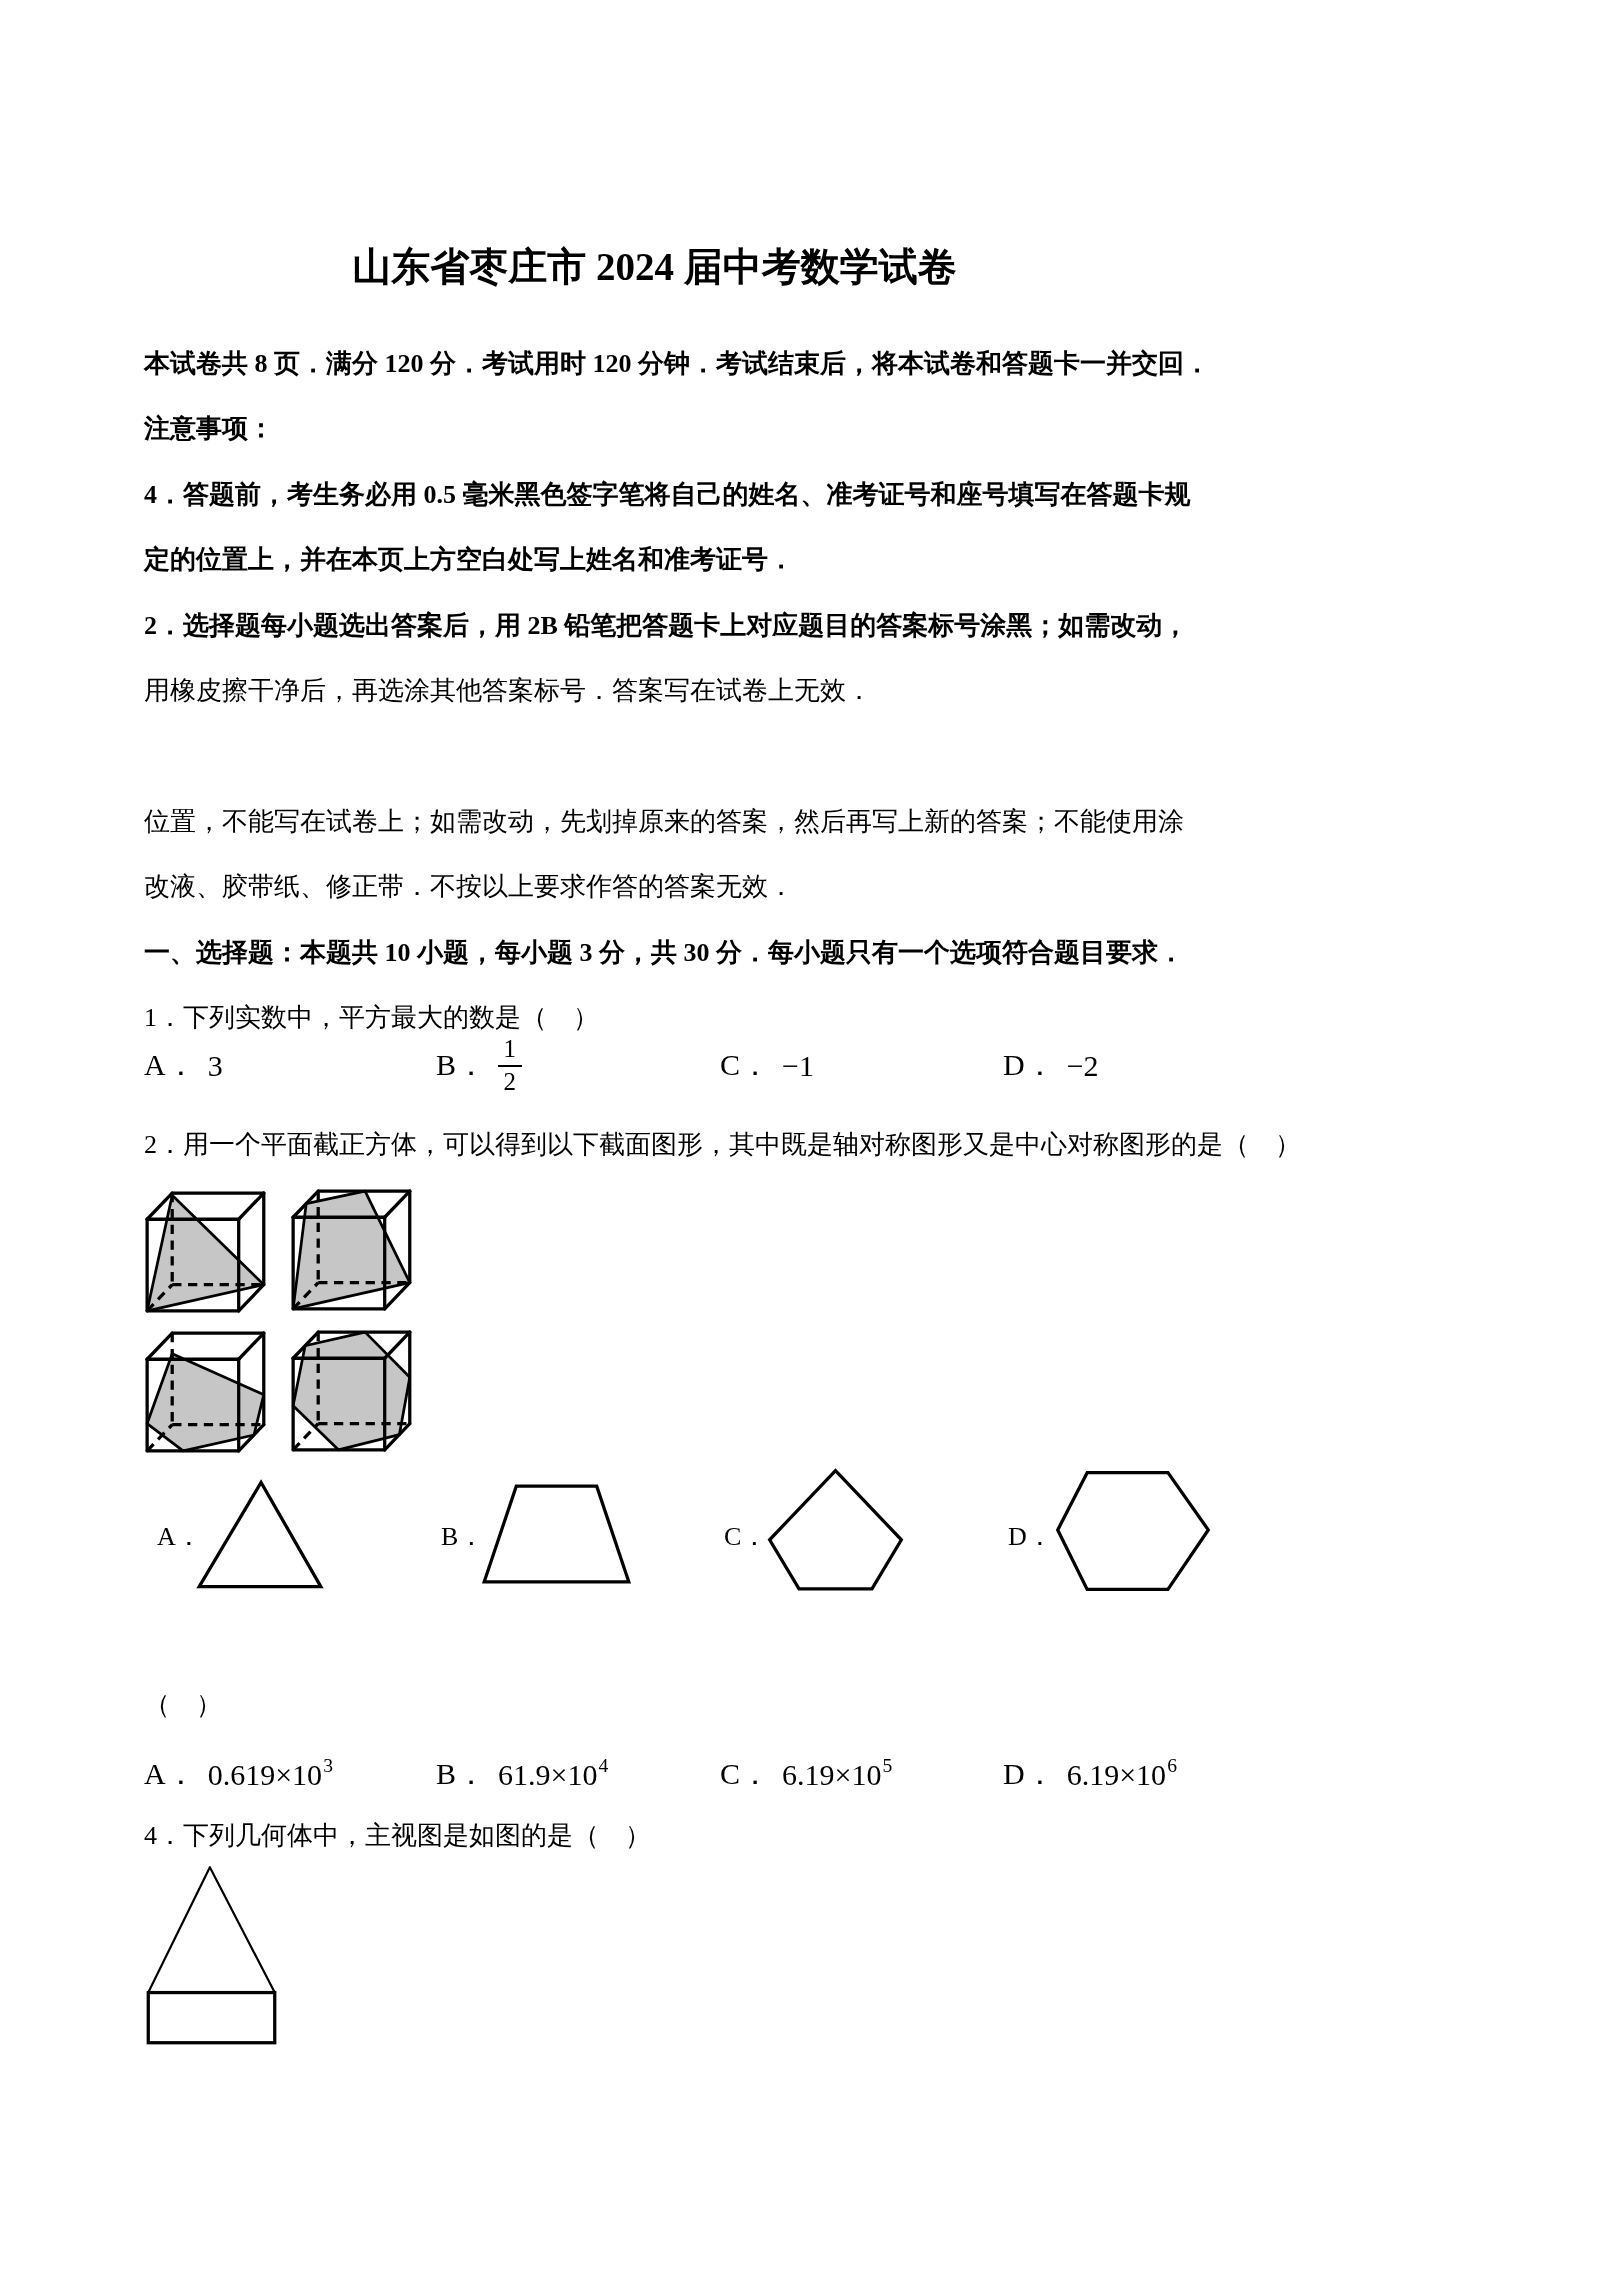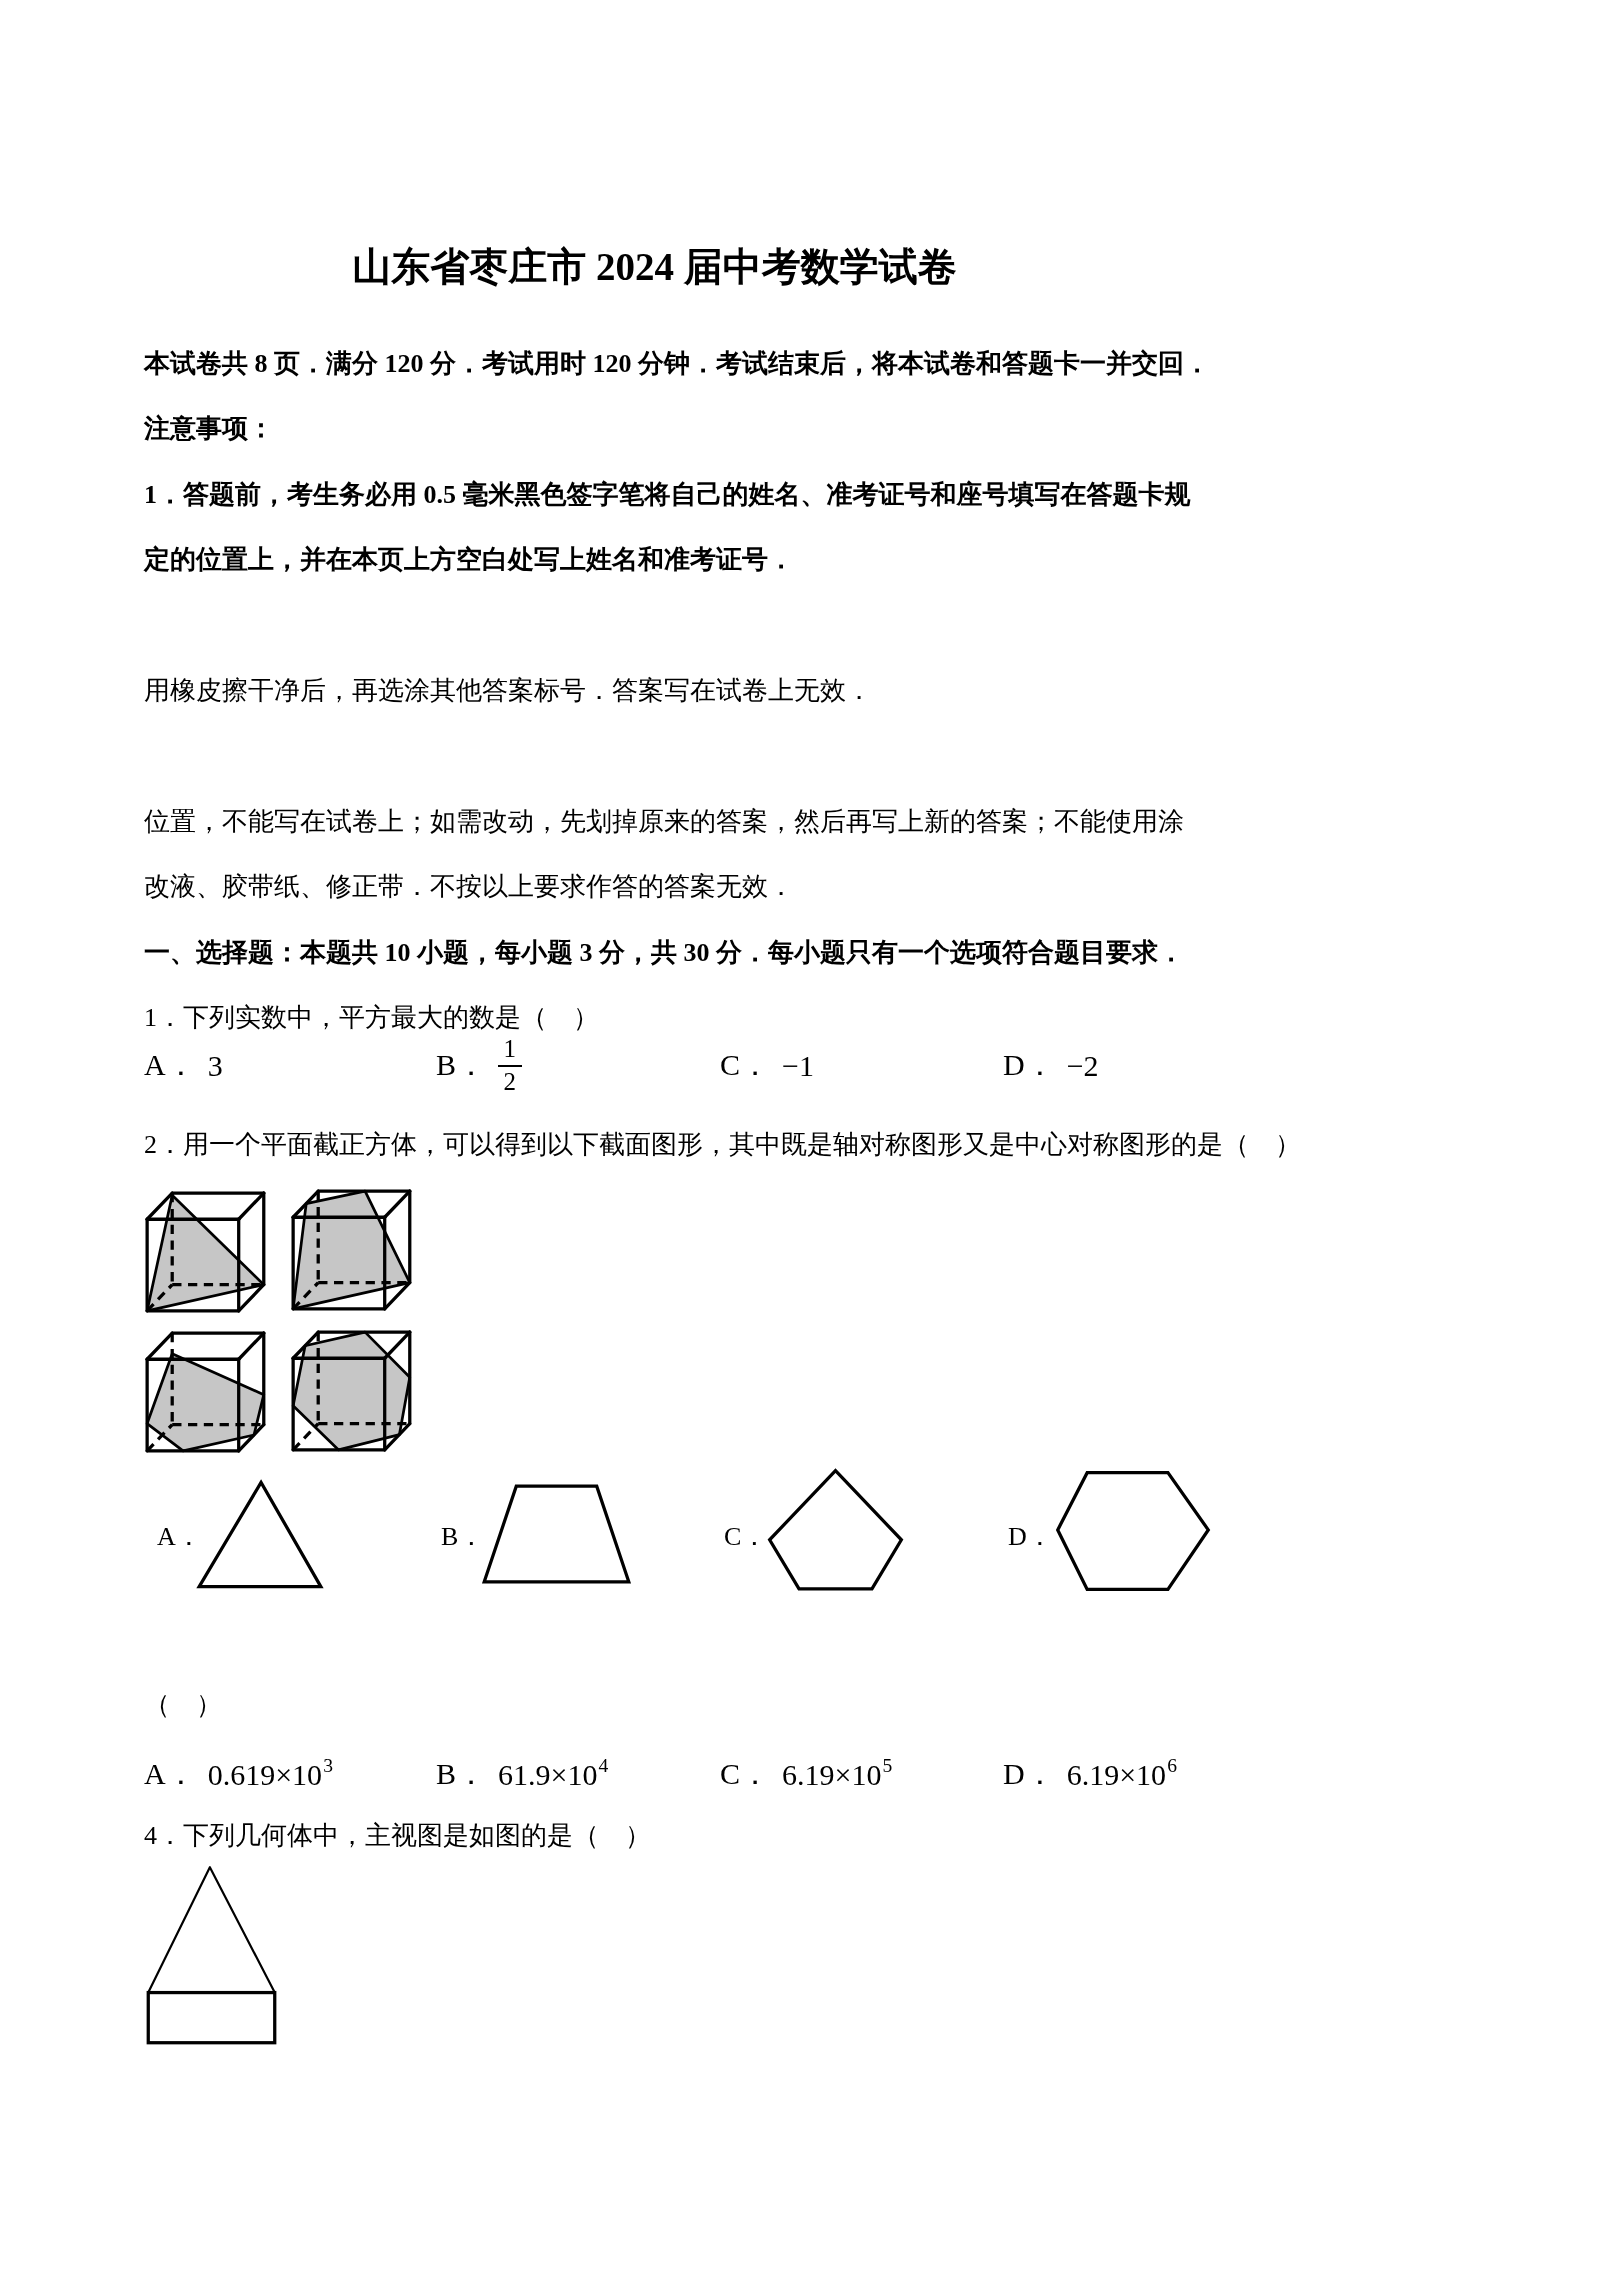--- a/index.html
+++ b/index.html
@@ -41,22 +41,23 @@
 </head>
 <body>
 
 <div class="page">
 
   <div class="abs title">山东省枣庄市 2024 届中考数学试卷</div>
 
   <div class="abs bodyline bold left-margin" style="top:349px">本试卷共 8 页．满分 120 分．考试用时 120 分钟．考试结束后，将本试卷和答题卡一并交回．</div>
   <div class="abs bodyline bold left-margin" style="top:414px">注意事项：</div>
 
-  <div class="abs bodyline bold left-margin" style="top:480px">1．答题前，考生务必用 0.5 毫米黑色签字笔将自己的姓名、准考证号和座号填写在答题卡规</div>
+  <div class="abs bodyline bold left-margin" style="top:480px">4．答题前，考生务必用 0.5 毫米黑色签字笔将自己的姓名、准考证号和座号填写在答题卡规</div>
   <div class="abs bodyline bold left-margin" style="top:545px">定的位置上，并在本页上方空白处写上姓名和准考证号．</div>
+  <div class="abs bodyline bold left-margin" style="top:611px">2．选择题每小题选出答案后，用 2B 铅笔把答题卡上对应题目的答案标号涂黑；如需改动，</div>
   <div class="abs bodyline left-margin" style="top:676px">用橡皮擦干净后，再选涂其他答案标号．答案写在试卷上无效．</div>
   <div class="abs bodyline left-margin" style="top:872px">改液、胶带纸、修正带．不按以上要求作答的答案无效．</div>
   <div class="abs bodyline left-margin" style="top:807px">位置，不能写在试卷上；如需改动，先划掉原来的答案，然后再写上新的答案；不能使用涂</div>
 
   <div class="abs bodyline bold left-margin" style="top:938px">一、选择题：本题共 10 小题，每小题 3 分，共 30 分．每小题只有一个选项符合题目要求．</div>
 
   <div class="abs bodyline left-margin" style="top:1003px">1．下列实数中，平方最大的数是（　）</div>
   <div class="opt-row" style="top:1033px">
     <div class="opt" style="left:144px">
       <span>A．</span>

